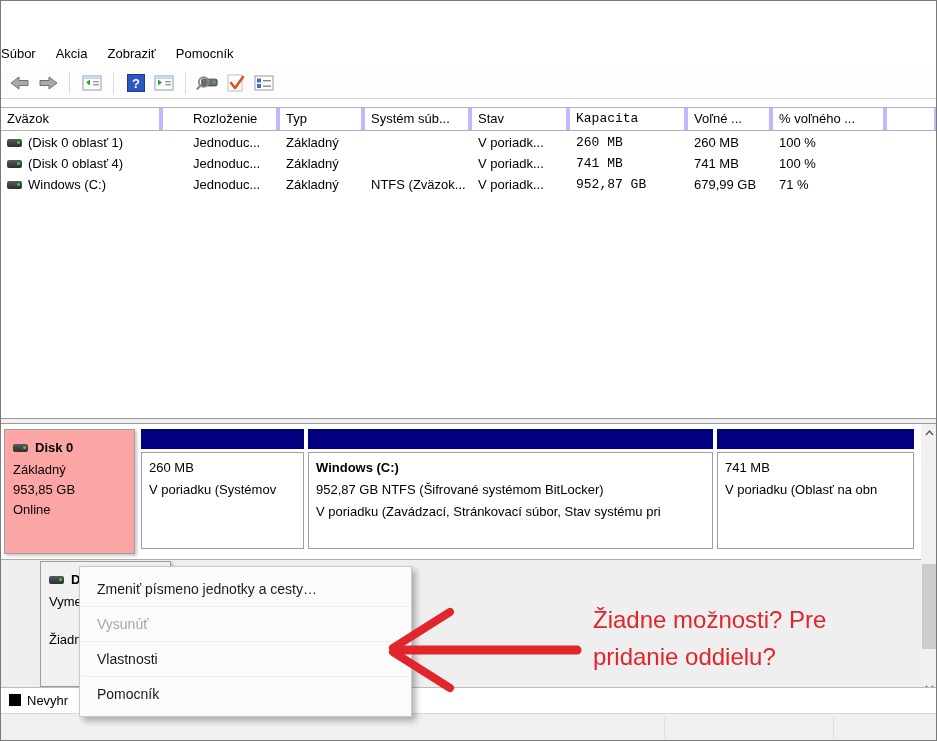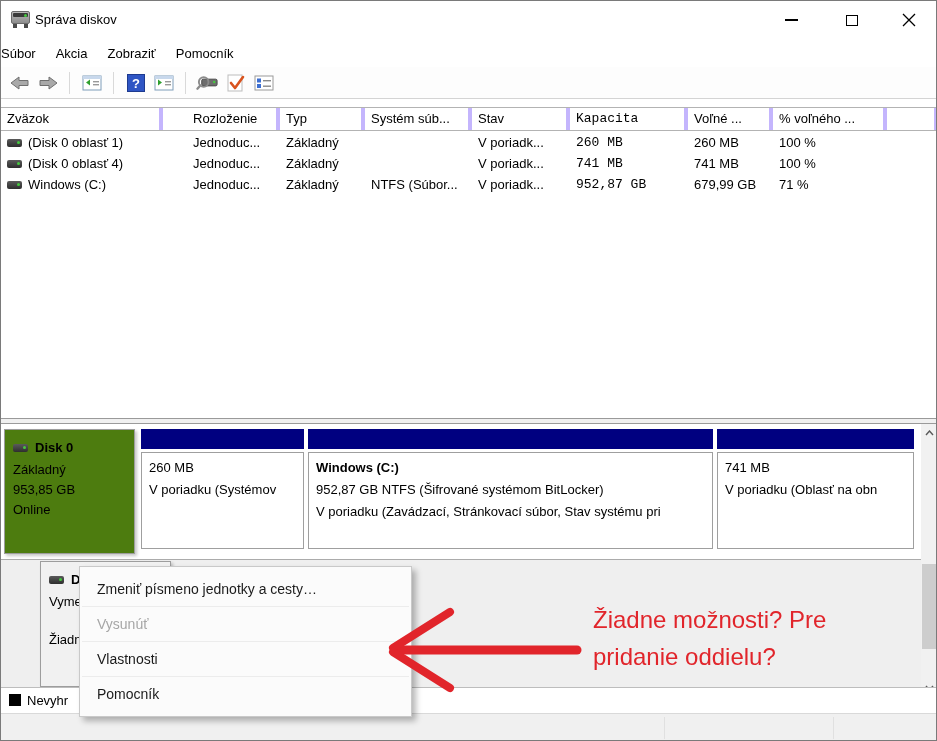--- a/index.html
+++ b/index.html
@@ -36,21 +36,21 @@
   .vol-rows { position:absolute; left:0; top:131px; width:937px; }
   .vrow { display:flex; height:21px; align-items:center; }
   .vcell { padding-left:6px; font-size:13px; white-space:nowrap; overflow:hidden; display:flex; align-items:center; gap:6px;text-align:right; }
   .c0{width:162px;} .c1{width:93px;margin-left:24px;} .c2{width:85px;} .c3{width:107px;} .c4{width:98px;} .c5{width:118px;font-family:Liberation Mono, monospace;} .c6{width:85px;} .c7{width:114px;} .c8{flex:1;}
   .disk-ico { position:relative; flex:0 0 auto; width:15px; height:8px; background:linear-gradient(#5a5a5a,#2e2e2e); border-radius:2px; }
   .disk-ico i { position:absolute; right:2px; top:2px; width:3px; height:3px; background:#45c93f; border-radius:50%; }
   
   .splitter { position:absolute; left:0; top:417px; width:937px; height:6px; background:#f0f0f0; border-top:1px solid #9a9a9a; border-bottom:1px solid #9a9a9a; }
   
   .graph { position:absolute; left:0; top:423px; width:937px; height:318px; background:#fff; }
-  .disk-panel { position:absolute; background:#4d7c0f; border:1px solid #9d9d9d; box-shadow:2px 2px 3px rgba(0,0,0,.22); padding:8px 0 0 8px; font-size:13px; line-height:20px; }
+  .disk-panel { position:absolute; background:#fca5a5; border:1px solid #9d9d9d; box-shadow:2px 2px 3px rgba(0,0,0,.22); padding:8px 0 0 8px; font-size:13px; line-height:20px; }
   .dp0 { left:3px; top:5px; width:131px; height:125px; }
   .dp1 { left:3px; top:137px; width:131px; height:126px; background:#f1f1f1;margin-left:36px; }
   .disk-panel .dname { font-weight:bold; display:flex; align-items:center; gap:7px; margin-bottom:2px; }
   .disk1-band { position:absolute; left:0; top:135px; width:920px; height:128px; background:#efefef; border-top:1px solid #ababab; }
   .part { position:absolute; top:5px; height:121px; }
   .part .band { position:absolute; left:0; top:0; width:100%; height:20px; background:#000080; }
   .part .pbody { position:absolute; left:0; top:23px; width:100%; height:97px; background:#fff; border:1px solid #9f9f9f; padding:4px 0 0 7px; overflow:hidden; }
   .pline { font-size:13px; line-height:22px; white-space:nowrap; overflow:hidden; }
   .pt { font-weight:bold; }
   .p1 { left:140px; width:163px; } .p2 { left:307px; width:405px; } .p3 { left:716px; width:197px; }
@@ -73,41 +73,20 @@
   .ctxmenu .msep { height:1px; background:#ececec; margin:0 2px; }
   
   .anno-svg { position:absolute; left:0; top:0; width:937px; height:741px; z-index:20; pointer-events:none; }
   .anno-text { position:absolute; left:592px; top:600px; z-index:21; color:#e1252b; font-size:24px; line-height:37px; pointer-events:none; white-space:nowrap; }
 </style>
 </head>
 <body>
 
 <div id="win">
 
-  <div class="titlebar">
-    <div class="app-icon">
-      <div class="body"></div>
-        <div class="band"></div>
-        <div class="led"></div>
-      <div class="foot1"></div>
-        <div class="foot2"></div>
-    </div>
-    <div class="title-text">Správa diskov</div>
-    <div class="winbtn btn-min">
-        <div class="glyph-min"></div>
-      </div>
-    <div class="winbtn btn-max">
-        <div class="glyph-max"></div>
-      </div>
-    <div class="winbtn btn-close">
-      <svg width="14" height="14" viewBox="0 0 14 14">
-          <path d="M1 1 L13 13 M13 1 L1 13" stroke="#000" stroke-width="1.3" fill="none"></path>
-        </svg>
-    </div>
-  </div>
 
   <div class="menubar">
     <span class="mitem">Súbor</span>
     <span class="mitem">Akcia</span>
     <span class="mitem">Zobraziť</span>
     <span class="mitem">Pomocník</span>
   </div>
 
   <div class="toolbar">
     <div class="tbtn">
@@ -217,21 +196,21 @@
     </div>
     <div class="vrow">
       <div class="vcell c0">
           <span class="disk-ico">
             <i></i>
           </span>
           <span>Windows  (C:)</span>
         </div>
       <div class="vcell c1">Jednoduc...</div>
       <div class="vcell c2">Základný</div>
-      <div class="vcell c3">NTFS (Súbor...</div>
+      <div class="vcell c3">NTFS (Zväzok...</div>
       <div class="vcell c4">V poriadk...</div>
       <div class="vcell c5">952,87 GB</div>
       <div class="vcell c6">679,99 GB</div>
       <div class="vcell c7">71 %</div>
     </div>
   </div>
 
   <div class="splitter"></div>
 
   <div class="graph">

